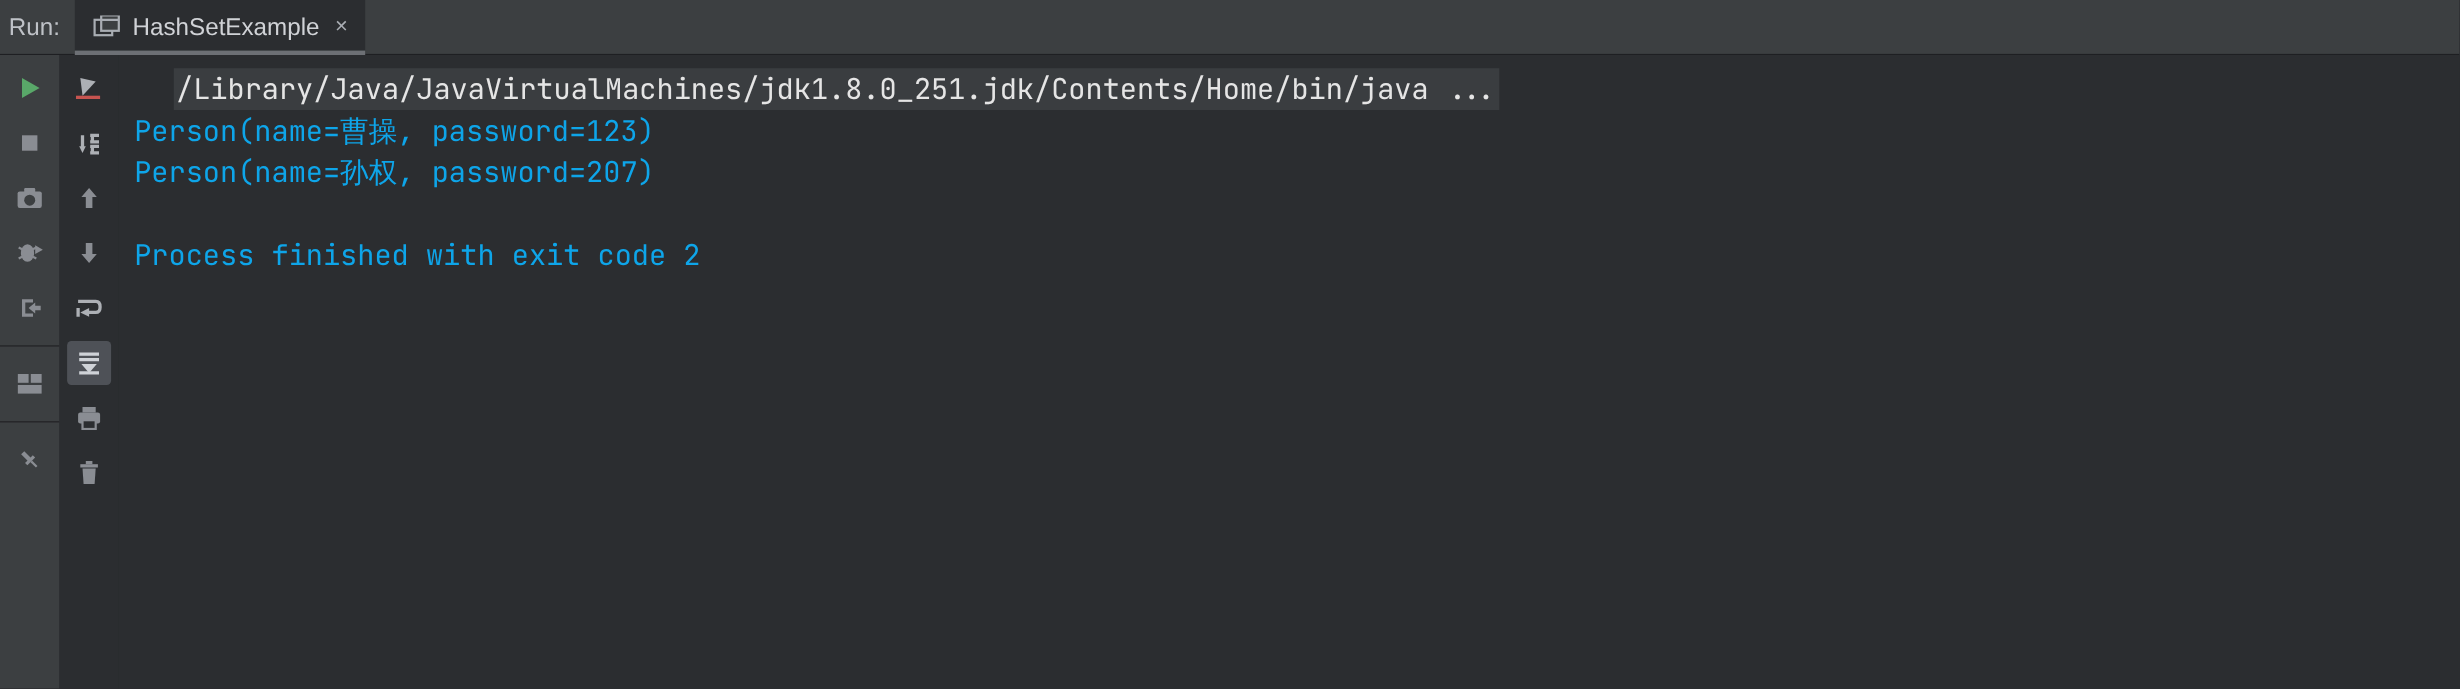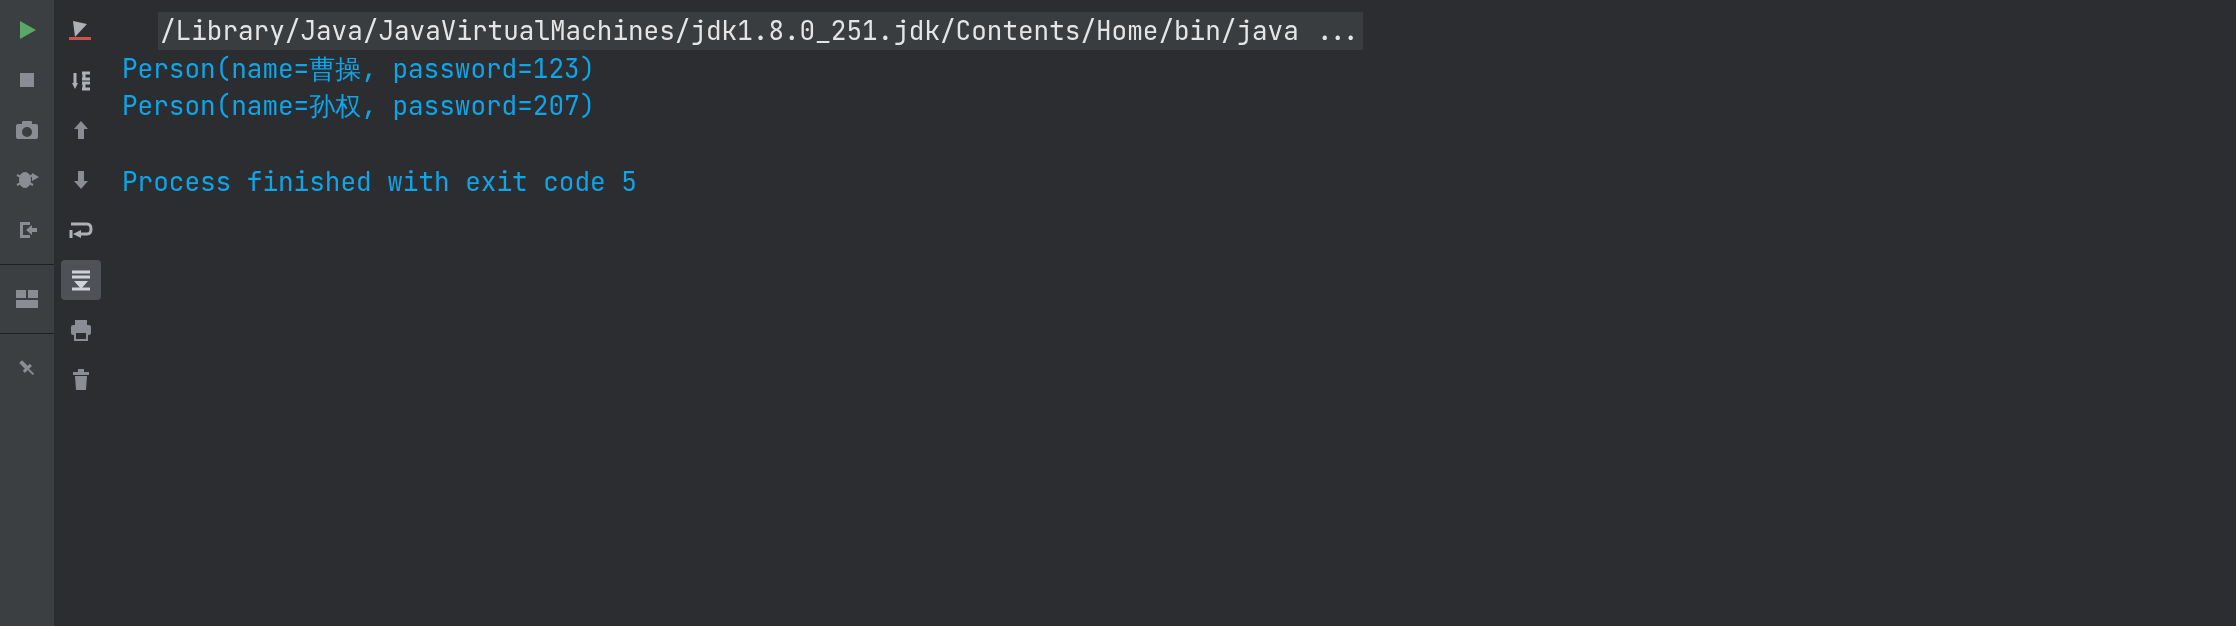--- a/index.html
+++ b/index.html
@@ -125,20 +125,36 @@
   }
   .out-line {
     color: #0ea5e9;
   }
 </style>
 </head>
 <body>
 
 <div class="root">
 
+  <div class="tabbar">
+    <span class="run-label">Run:</span>
+
+    <div class="tab">
+      <span class="tab-icon">
+        <svg width="26" height="22" viewBox="0 0 26 22">
+          <rect x="2" y="4" width="16" height="14" fill="none" stroke="#a9adb3" stroke-width="2"></rect>
+          <rect x="8" y="0" width="16" height="14" fill="#3c3f41" stroke="#a9adb3" stroke-width="2"></rect>
+          <line x1="8" y1="4" x2="24" y2="4" stroke="#a9adb3" stroke-width="2"></line>
+        </svg>
+      </span>
+      <span class="tab-title">HashSetExample</span>
+      <span class="tab-close">×</span>
+      <div class="tab-underline"></div>
+    </div>
+  </div>
 
   <div class="body-row">
 
     <div class="gutter">
       <div class="icon-btn">
         <svg width="22" height="22" viewBox="0 0 22 22">
             <polygon points="4,2 20,11 4,20" fill="#59a869"></polygon>
           </svg>
       </div>
       <div class="icon-btn">
@@ -246,17 +262,17 @@
           <rect x="2" y="3" width="16" height="3" fill="#8a8d93"></rect>
           <path d="M 4 7 L 16 7 L 15 21 L 5 21 Z" fill="#8a8d93"></path>
         </svg>
       </div>
     </div>
 
     <div class="console"><span class="cmd-line">/Library/Java/JavaVirtualMachines/jdk1.8.0_251.jdk/Contents/Home/bin/java ...</span>
 <span class="out-line">Person(name=曹操, password=123)</span>
 <span class="out-line">Person(name=孙权, password=207)</span>
 <span class="out-line"></span>
-<span class="out-line">Process finished with exit code 5</span>
+<span class="out-line">Process finished with exit code 2</span>
 </div>
 
   </div>
 </div>
 
 </body></html>

